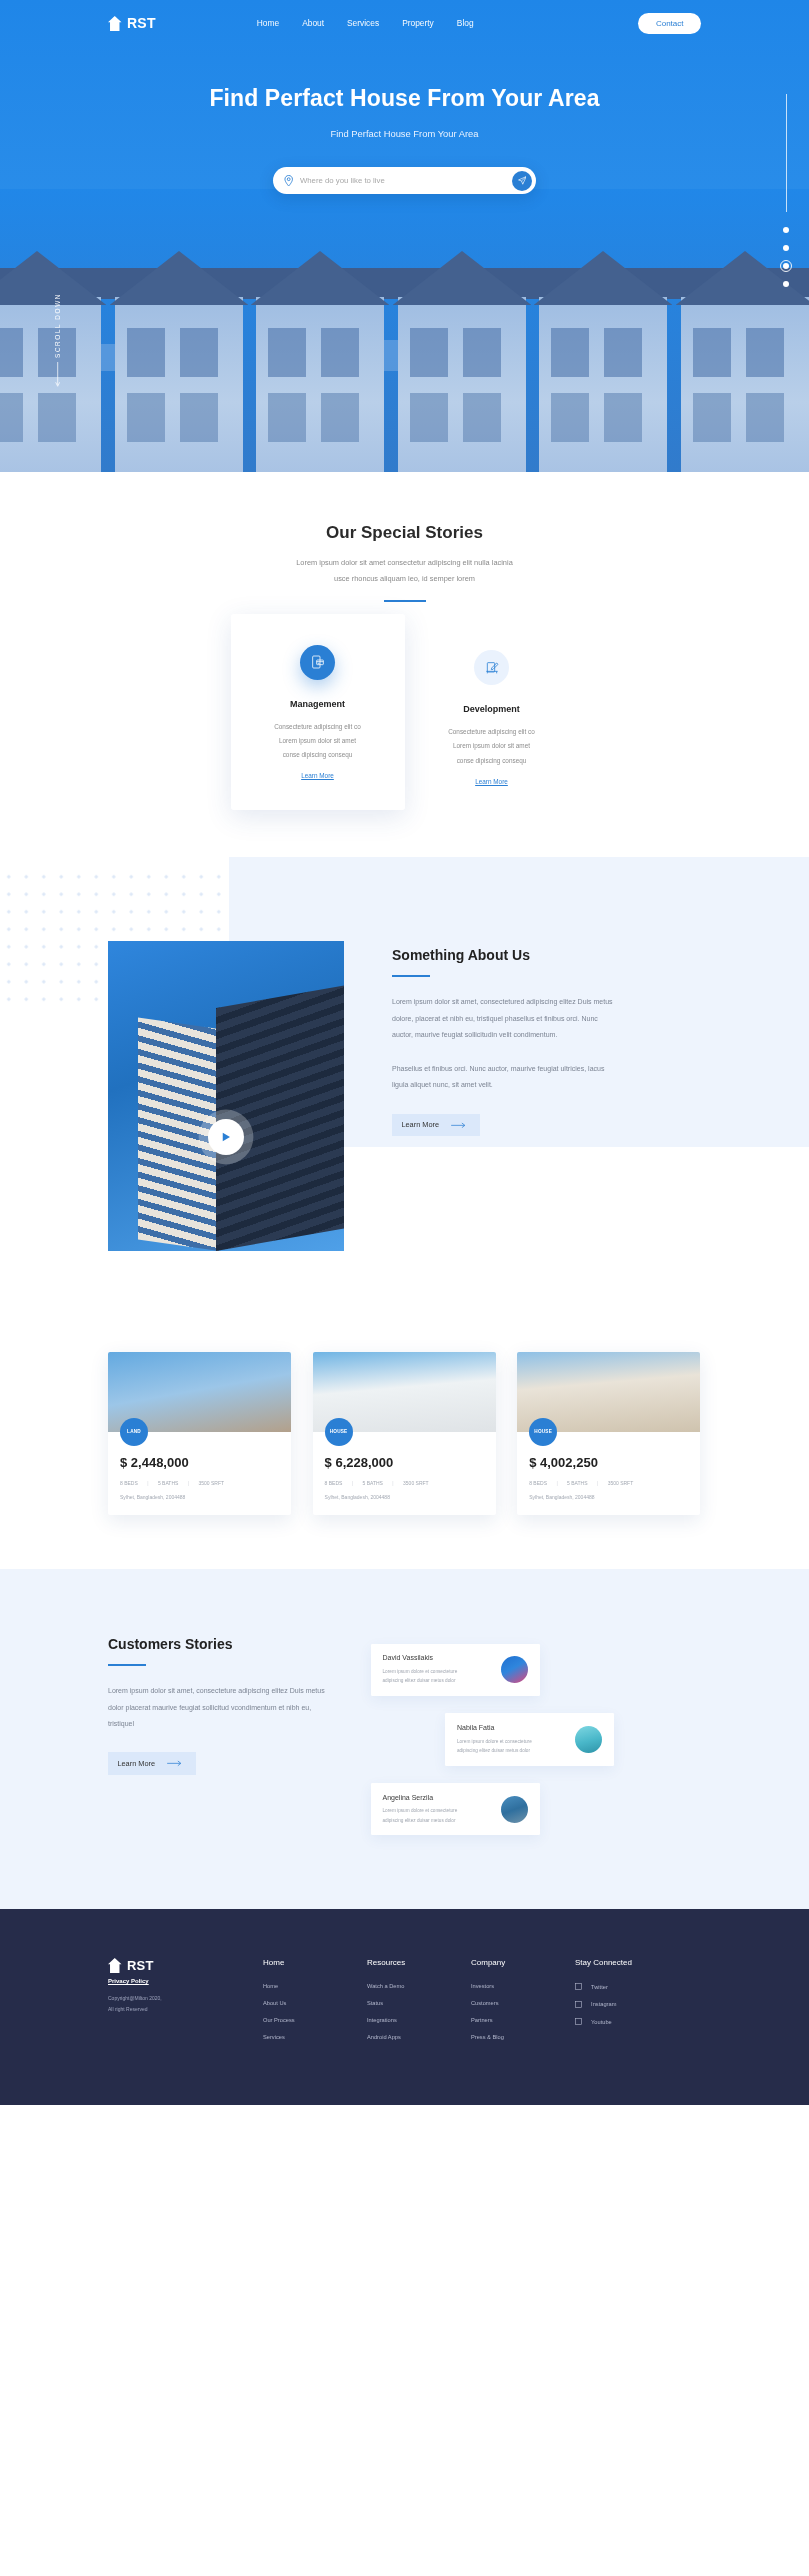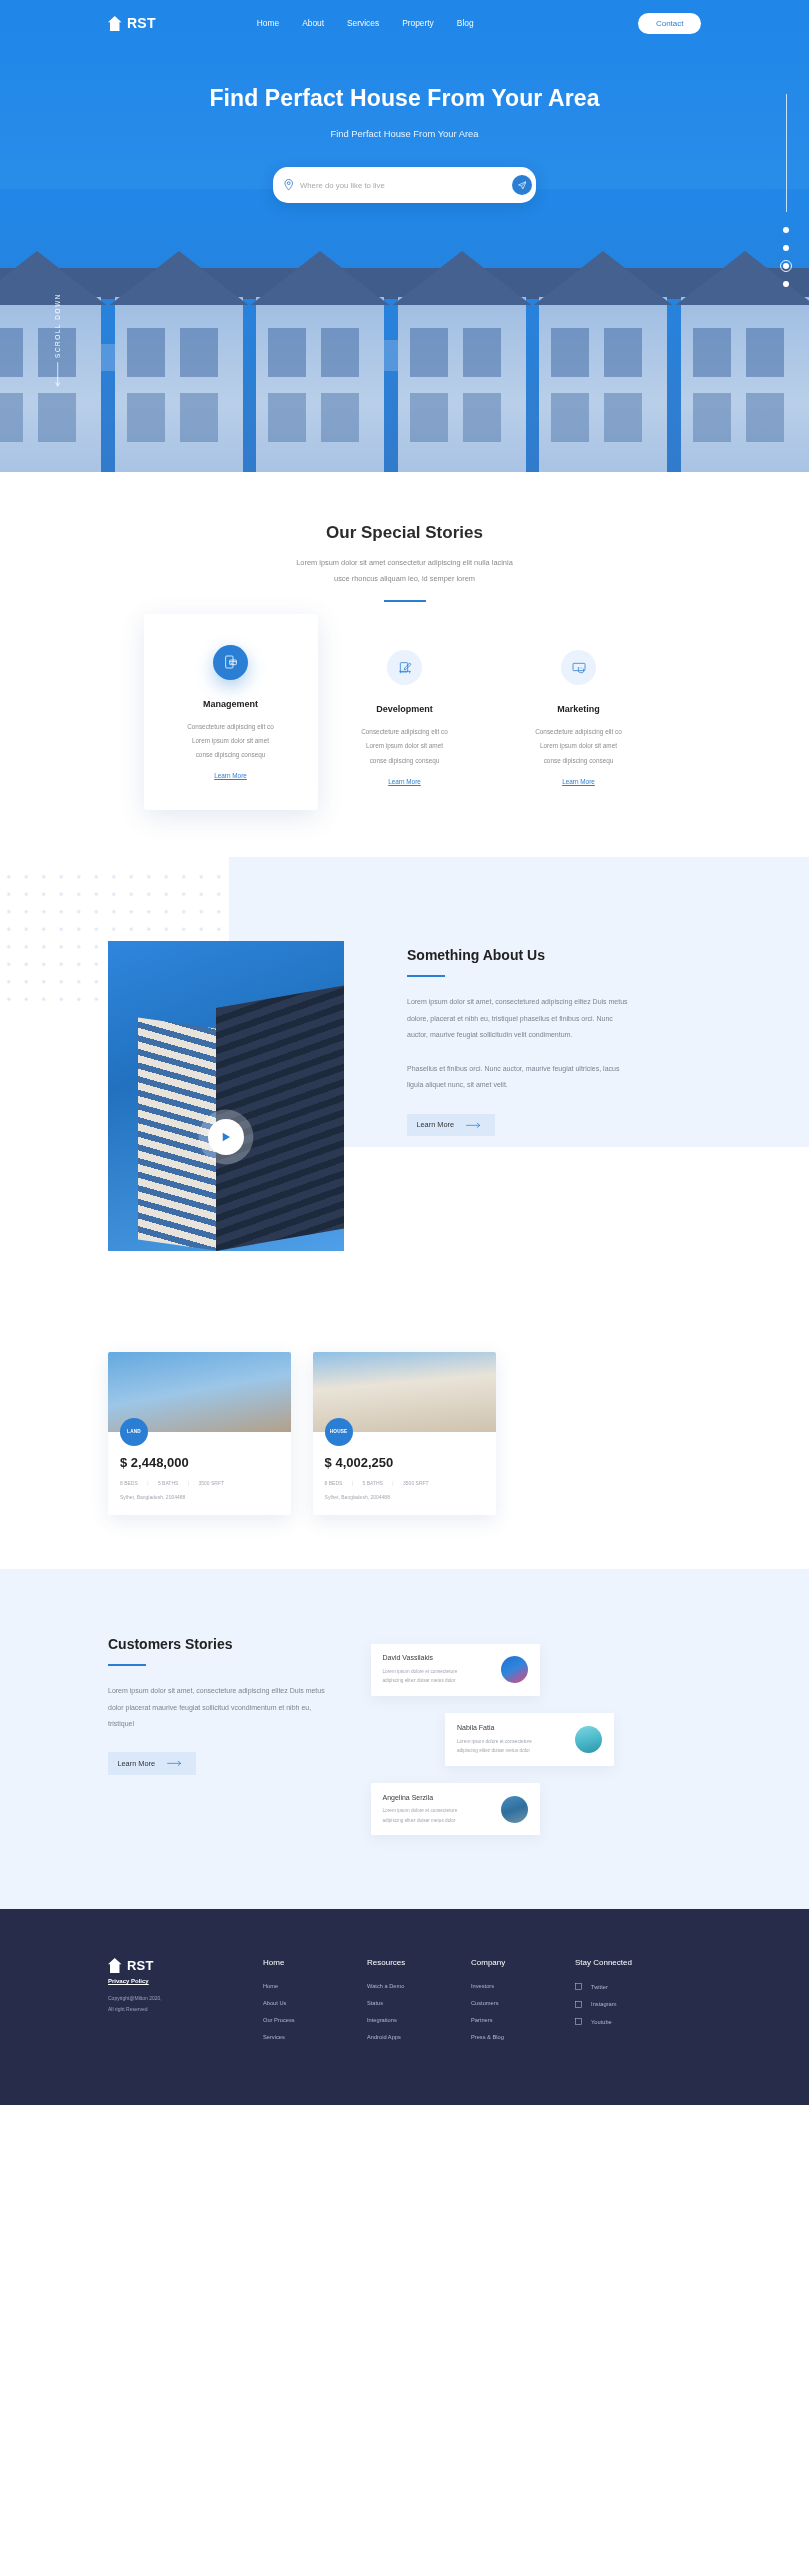--- a/index.html
+++ b/index.html
@@ -70,21 +70,21 @@
     padding:6px 17.5px; border-radius:10.8px;
   }
 
   .hero-body { position:relative; z-index:5; text-align:center; padding-top:39px; }
   .hero-title {
     color:#fff; font-size:23px; font-weight:bold; letter-spacing:0.1px;
   }
   .hero-sub { color:#eaf3ff; font-size:9.4px; margin-top:16px; }
 
   .searchbar {
-    margin:28px auto 1px; width:263px; height:36px;
+    margin:28px auto 1px; width:263px; height:27px;
     background:#fff; border-radius:15px;
     display:flex; align-items:center; padding:0 4px 0 10.8px;
     box-shadow:0 4px 15px rgba(10,50,100,.18);
   }
   .pin-icon { width:9.4px; height:11.5px; flex:none; }
   .search-input {
     flex:1; border:none; outline:none; margin-left:6.7px;
     font-family:inherit; font-size:7.8px; color:#555;
   }
   .search-input::placeholder { color:#a8a8a8; }
@@ -150,21 +150,21 @@
   .about-band {
     position:absolute; left:229px; right:0; top:0; height:290px;
     background:#eef4fd;
   }
   .dots-pattern {
     position:absolute; left:0; top:10.8px; width:229px; height:145px;
     background-image:radial-gradient(#dde8f7 1.5px, transparent 1.6px);
     background-size:17.5px 17.5px;
   }
   .about-inner {
-    position:relative; display:flex; gap:16px; padding-top:84px;
+    position:relative; display:flex; gap:1px; padding-top:84px;
   }
   .about-img {
     position:relative; width:236px; height:310px; margin-left:108px; flex:none;
     background:linear-gradient(160deg,#2f86dd 0%, #2171bf 38%, #4fa0e8 100%);
     overflow:hidden;
   }
   .bld-light {
     position:absolute; left:30px; bottom:0; width:81px; height:222px;
     background:repeating-linear-gradient(8deg,#e8e4dc 0 7.4px,#3d6ea8 7.4px 13.5px);
     transform:skewY(8deg); transform-origin:bottom right;
@@ -381,36 +381,20 @@
       </div>
       <h3 class="svc-name">Development</h3>
       <p class="svc-desc">
         <span>Consecteture adipiscing elit co</span><br>
         <span>Lorem ipsum dolor sit amet</span><br>
         <span>conse dipiscing consequ</span>
       </p>
       <a class="svc-link" href="#">Learn More</a>
     </div>
 
-    <div class="svc-card">
-      <div class="svc-icon-wrap">
-        <svg width="16" height="16" viewBox="0 0 24 24">
-          <rect x="3" y="5" width="18" height="11" rx="1.2" fill="none" stroke="#2a7fd4" stroke-width="1.2"></rect>
-          <path d="M11 10.5 v5 c0 2 1.5 3.5 3.5 3.5 h2 c1.6 0 2.5-1 2.5-2.5 v-3" fill="none" stroke="#2a7fd4" stroke-width="1.2"></path>
-          <path d="M13.5 12.5 v-1 M16 12.5 v-1 M18.5 13 v-.5" stroke="#2a7fd4" stroke-width="1.2"></path>
-        </svg>
-      </div>
-      <h3 class="svc-name">Marketing</h3>
-      <p class="svc-desc">
-        <span>Consecteture adipiscing elit co</span><br>
-        <span>Lorem ipsum dolor sit amet</span><br>
-        <span>conse dipiscing consequ</span>
-      </p>
-      <a class="svc-link" href="#">Learn More</a>
-    </div>
 
   </div>
 </section>
 
 <section class="about">
   <div class="about-band"></div>
   <div class="dots-pattern"></div>
 
   <div class="about-inner">
     <div class="about-img">
@@ -452,20 +436,36 @@
           <span>8 BEDS</span>
           <span class="sep">|</span>
           <span>5 BATHS</span>
           <span class="sep">|</span>
           <span>3500 SRFT</span>
         </div>
         <div class="prop-addr">Sylhet, Bangladesh, 2004488</div>
       </div>
     </div>
 
+    <div class="prop-card">
+      <div class="prop-img b">
+        <div class="prop-badge">HOUSE</div>
+      </div>
+      <div class="prop-body">
+        <div class="prop-price">$ 6,228,000</div>
+        <div class="prop-specs">
+          <span>8 BEDS</span>
+          <span class="sep">|</span>
+          <span>5 BATHS</span>
+          <span class="sep">|</span>
+          <span>3500 SRFT</span>
+        </div>
+        <div class="prop-addr">Sylhet, Bangladesh, 2004488</div>
+      </div>
+    </div>
 
     <div class="prop-card">
       <div class="prop-img c">
         <div class="prop-badge">HOUSE</div>
       </div>
       <div class="prop-body">
         <div class="prop-price">$ 4,002,250</div>
         <div class="prop-specs">
           <span>8 BEDS</span>
           <span class="sep">|</span>

